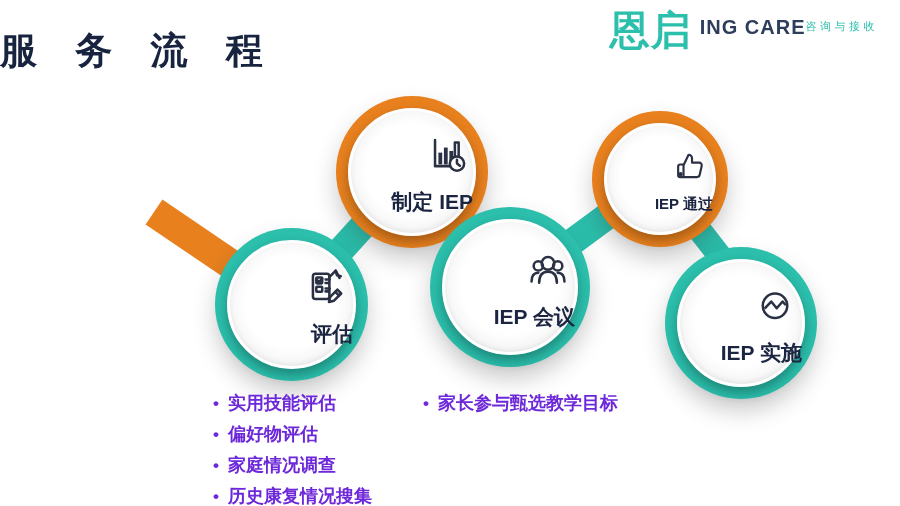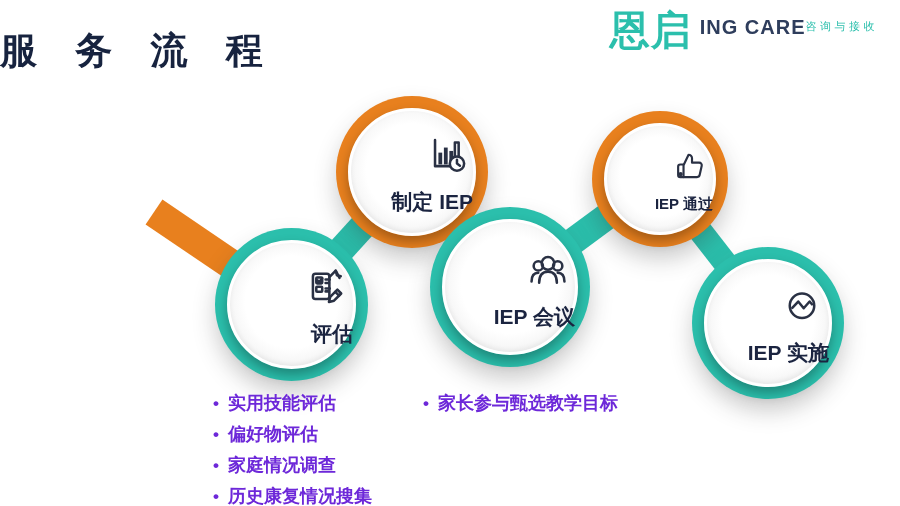--- a/index.html
+++ b/index.html
@@ -117,21 +117,21 @@
     <div class="inner">
       <svg class="step-icon" viewBox="0 0 64 64">
         <path d="M23 28.5 h-4.5 a3 3 0 0 0 -3 3 v11.5 a3 3 0 0 0 3 3 h4.5"></path>
         <circle cx="19" cy="42" r="1.4"></circle>
         <path d="M23 46 V29.5 l7-14.5 a4.8 4.8 0 0 1 4.8 4.8 V26 h10 a3.6 3.6 0 0 1 3.5 4.4 l-2.7 12 a4 4 0 0 1 -3.9 3.6 z"></path>
       </svg>
       <div class="step-label">IEP 通过</div>
     </div>
   </div>
 
-  <div class="step teal" style="left:692px;top:247px;--d:152px">
+  <div class="step teal" style="left:665px;top:247px;--d:152px">
     <div class="inner">
       <svg class="step-icon" viewBox="0 0 64 64">
         <circle cx="32" cy="30.5" r="14.5"></circle>
         <path d="M20.5 33 L27.5 25.5 34 33.5 41 25.5 43.8 28.8"></path>
       </svg>
       <div class="step-label">IEP 实施</div>
     </div>
   </div>
 
   <ul class="notes notes-1">

